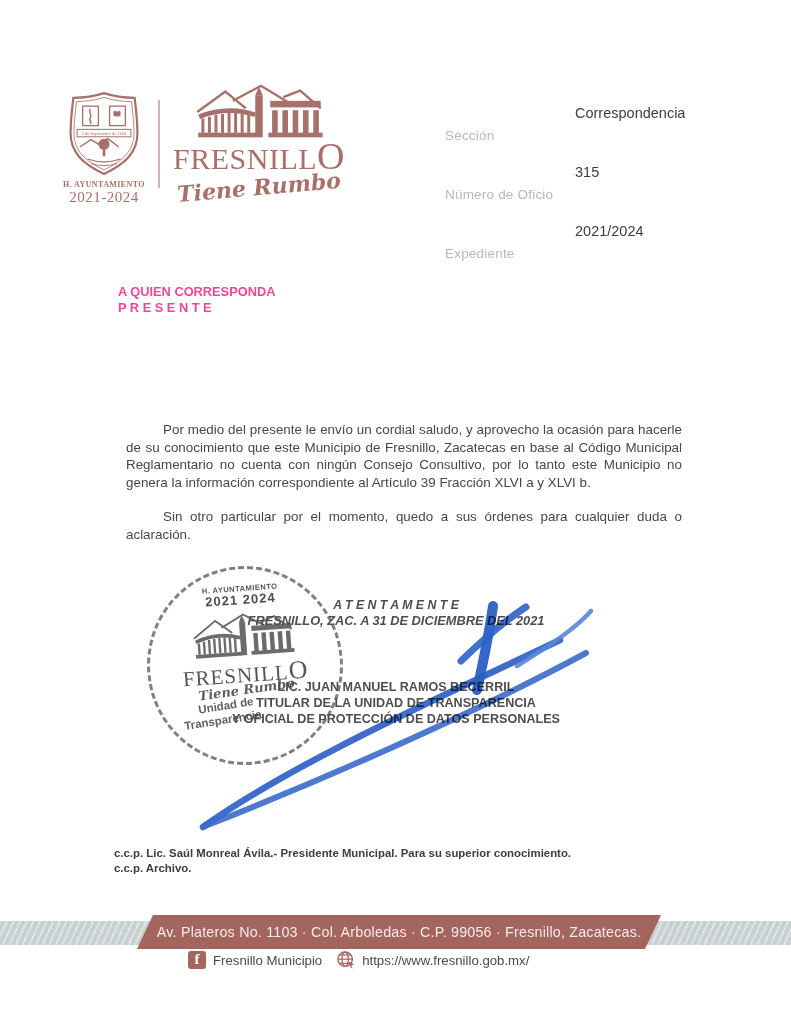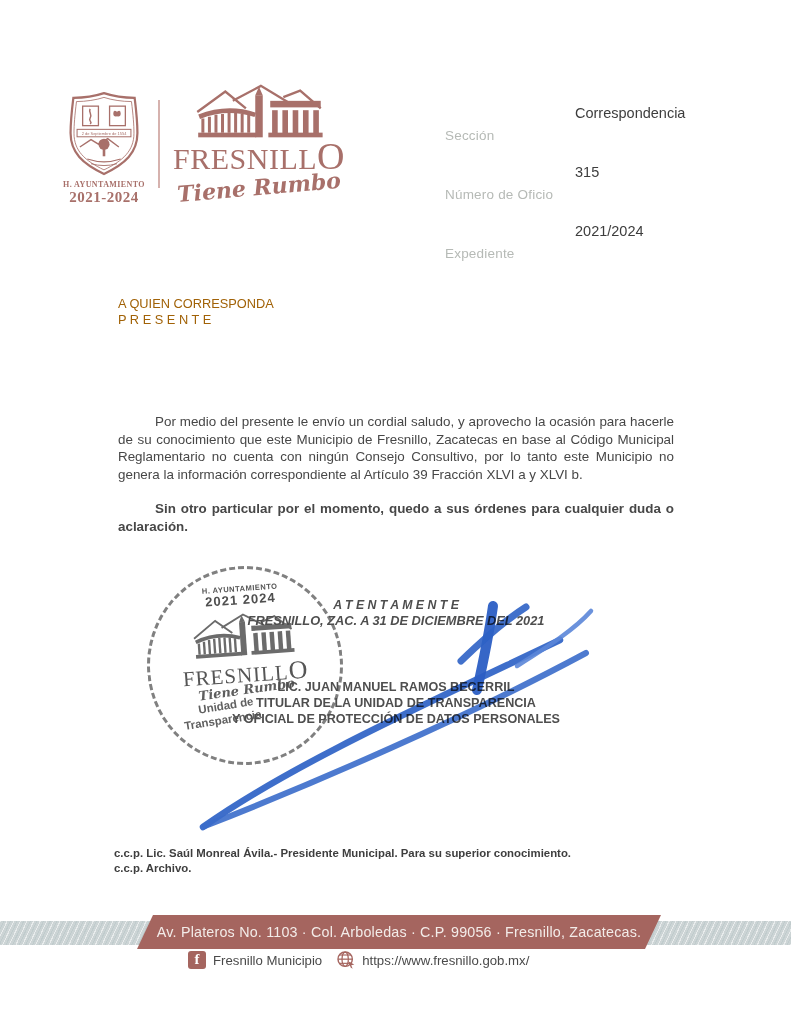--- a/index.html
+++ b/index.html
@@ -6,38 +6,38 @@
   .page{
     position:relative;width:791px;height:1024px;background:#ffffff;
     font-family:"Liberation Sans",sans-serif;overflow:hidden;margin:0 auto;
   }
   .abs{position:absolute;}
 
   
   .shield{left:58px;top:90px;width:92px;text-align:center;color:#a8706a;}
   .shield svg{display:block;margin:0 auto;}
   .shield-t1{font-family:"Liberation Serif",serif;font-weight:bold;font-size:8px;letter-spacing:.4px;margin-top:2px;}
-  .shield-t2{font-family:"Liberation Serif",serif;font-weight:bold;font-size:15px;letter-spacing:.5px;}
+  .shield-t2{font-family:"Liberation Serif",serif;font-weight:normal;font-size:15px;letter-spacing:.5px;}
   .hdr-divider{left:158px;top:100px;width:2px;height:88px;background:#d6b2ae;}
   .brand{left:170px;top:84px;width:178px;text-align:center;color:#a8706a;}
   .brand .monument{display:block;margin:0 auto;}
   .wordmark{font-family:"Liberation Serif",serif;font-size:30px;line-height:26px;letter-spacing:.5px;margin-top:1px;white-space:nowrap;}
   .wordmark .bigO{font-size:38px;}
   .tagline{font-family:"DejaVu Serif",serif;font-style:italic;font-weight:bold;font-size:22px;transform:rotate(-5deg);margin-top:2px;}
 
   .meta{left:445px;top:105px;display:grid;grid-template-columns:130px auto;row-gap:21px;}
   .meta-label{font-size:13.5px;color:#b6bab6;letter-spacing:.2px;margin-top:23px;}
   .meta-value{font-size:14.5px;color:#3d3d3d;}
 
   
-  .recipient{left:118px;top:296px;font-size:12.8px;font-weight:normal;color:#a16207;line-height:15.5px;}
+  .recipient{left:118px;top:284px;font-size:12.8px;font-weight:bold;color:#ec4899;line-height:15.5px;}
   .para{left:118px;width:556px;font-size:13.4px;line-height:17.7px;color:#474747;
-        text-align:justify;text-indent:37px;margin:0;}
+        text-align:justify;text-indent:37px;margin:8px;}
   .para1{top:413px;}
-  .para2{top:500px;font-weight:bold;}
+  .para2{top:500px;}
 
   
   .stamp{left:147px;top:566px;width:190px;height:193px;border:3px dashed rgba(75,75,75,.7);
          border-radius:50%;transform:rotate(-4deg);mix-blend-mode:multiply;z-index:1;color:#5a5a5a;}
   .stamp>div{position:absolute;width:100%;text-align:center;}
   .st1{top:15px;font-size:7.5px;font-weight:bold;letter-spacing:.5px;color:#555;}
   .st2{top:23px;font-size:13px;font-weight:bold;color:#4f4f4f;letter-spacing:1px;}
   .stmon{top:44px;color:#6b6b6b;}
   .stmon svg{display:inline-block;}
   .stword{top:90px;font-family:"Liberation Serif",serif;font-size:21px;letter-spacing:1px;color:#565656;white-space:nowrap;}

